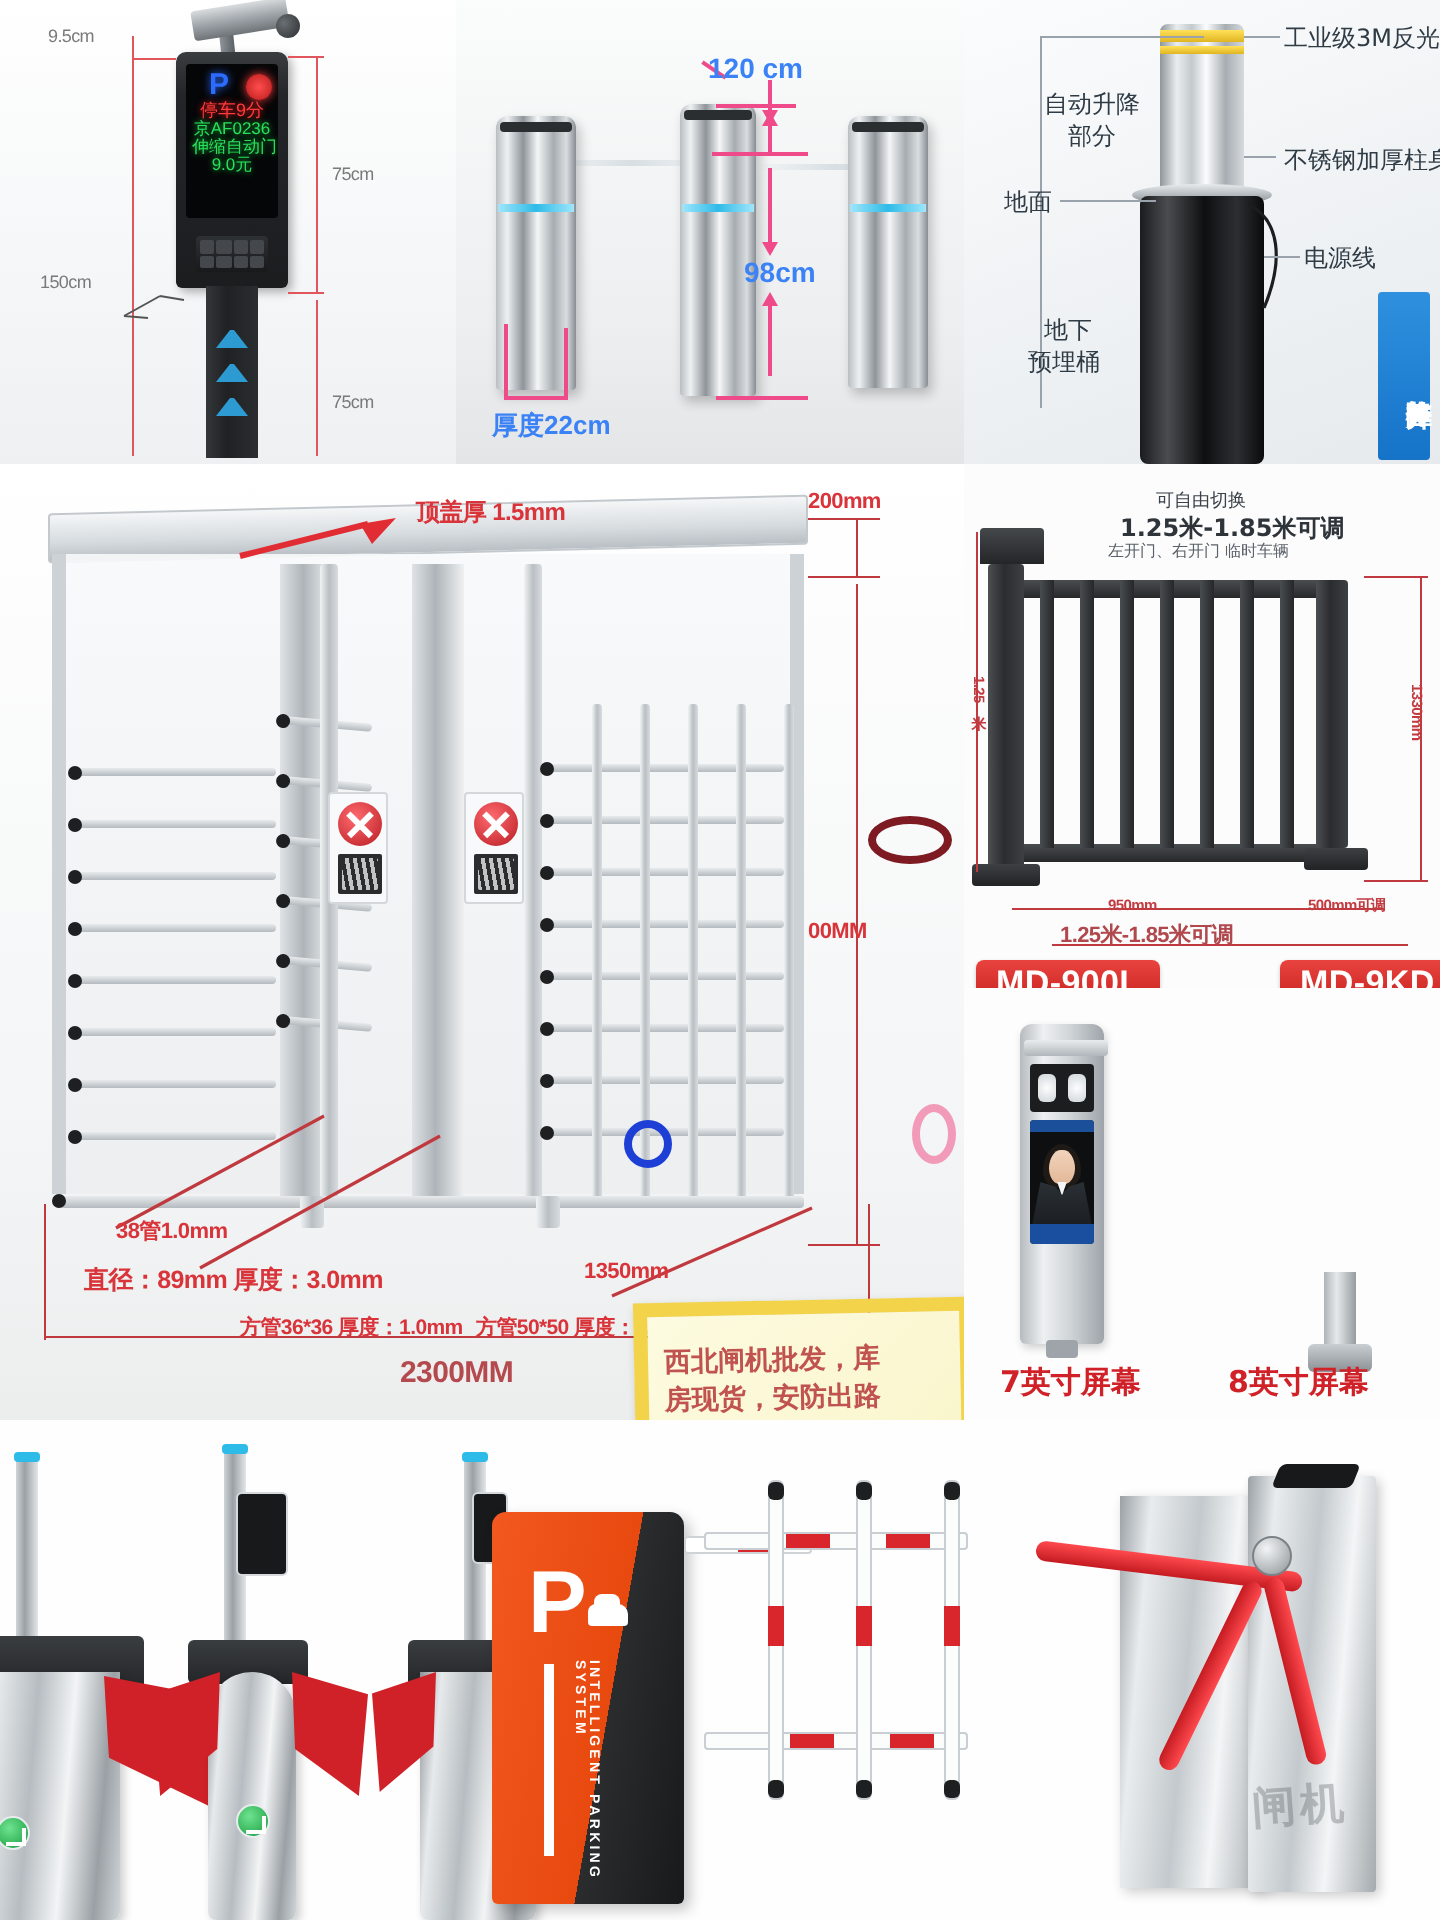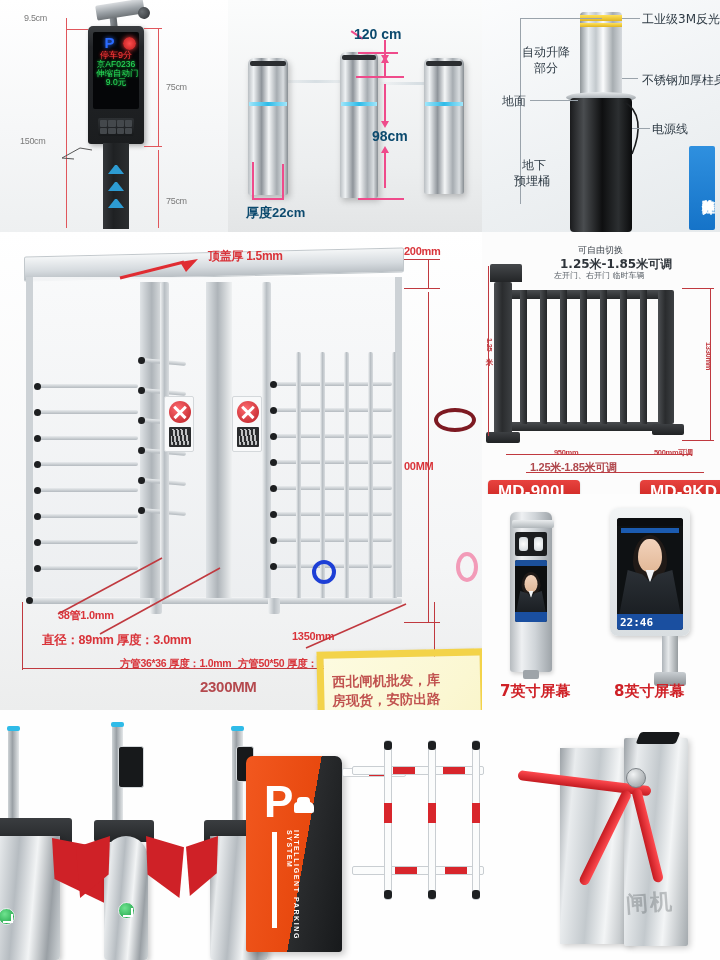--- a/index.html
+++ b/index.html
@@ -109,21 +109,21 @@
   .gate .blueled{
     position:absolute; left:1px; right:1px; height:4px;
     background: linear-gradient(90deg,#9fe6fb,#2fbbe8,#9fe6fb);
   }
   .glasswing{
     position:absolute; height:3px;
     background: linear-gradient(90deg,rgba(226,232,236,.1),rgba(210,219,224,.85),rgba(226,232,236,.1));
   }
   .pinkline{position:absolute;background:#ef4b8b;}
   .pinkline.v{width:2px;} .pinkline.h{height:2px;}
-  .pinktext{position:absolute;color:#0c4a6e;font-weight:bold;white-space:nowrap;}
+  .pinktext{position:absolute;color:#3b82f6;font-weight:bold;white-space:nowrap;}
   .arrowdn:after{
     content:''; position:absolute; left:-3.5px; bottom:-6px;
     border-left:4px solid transparent;border-right:4px solid transparent;
     border-top:7px solid #ef4b8b;
   }
   .arrowup:after{
     content:''; position:absolute; left:-3.5px; top:-6px;
     border-left:4px solid transparent;border-right:4px solid transparent;
     border-bottom:7px solid #ef4b8b;
   }
@@ -710,33 +710,20 @@
         <div class="scrhdr"></div>
         <div class="hair" style="top:12px;width:19px;height:22px;"></div>
         <div class="face" style="top:15px;width:13px;height:17px;"></div>
         <div class="suit" style="top:31px;width:30px;height:22px;"></div>
         <div class="shirt" style="top:31px;width:12px;height:12px;"></div>
         <div class="scrftr" style="height:10px;"></div>
       </div>
       <div class="foot"></div>
     </div>
 
-    <div class="term8">
-      <div class="scr">
-        <div class="scrhdr" style="height:8px;background:#0b0d0f;"></div>
-        <div style="position:absolute;left:4px;right:4px;top:10px;height:5px;background:#1b5bb0;"></div>
-        <div class="hair" style="top:17px;width:34px;height:44px;"></div>
-        <div class="face" style="top:21px;width:24px;height:33px;"></div>
-        <div class="suit" style="top:52px;width:62px;height:46px;"></div>
-        <div class="shirt" style="top:52px;width:22px;height:22px;"></div>
-        <div class="scrftr">
-          <span class="clocktxt">22:46</span>
-        </div>
-      </div>
-    </div>
     <div class="term8-stand" style="position:absolute;left:180px;top:142px;width:16px;height:40px;background:linear-gradient(90deg,#aeb4b9,#e6e9eb 40%,#969c9f);"></div>
     <div style="position:absolute;left:172px;top:178px;width:32px;height:14px;background:linear-gradient(180deg,#c9ced2,#8b9195);border-radius:3px;"></div>
 
     <div class="caption" style="left:18px;top:188px;">7英寸屏幕</div>
     <div class="caption" style="left:132px;top:188px;">8英寸屏幕</div>
   </div>
 
   <div class="panel" id="p7">
 
     <div class="mast" style="left:8px;top:18px;height:92px;"></div>

